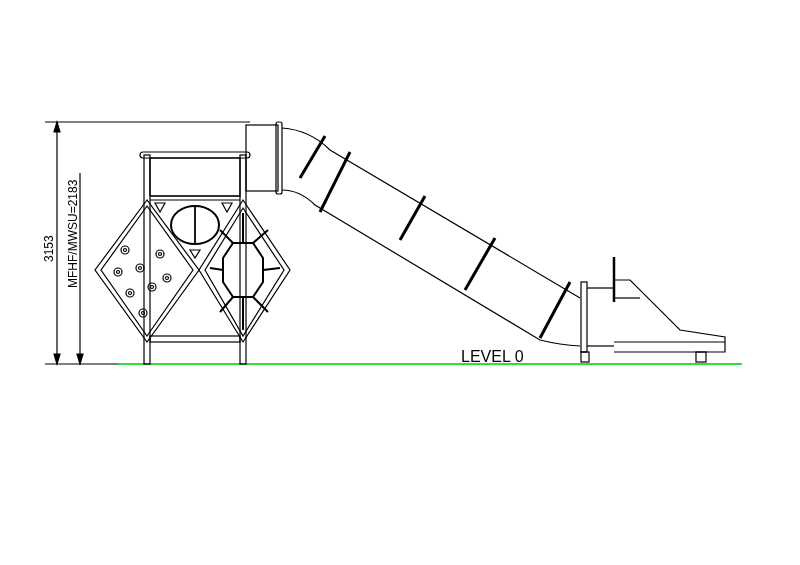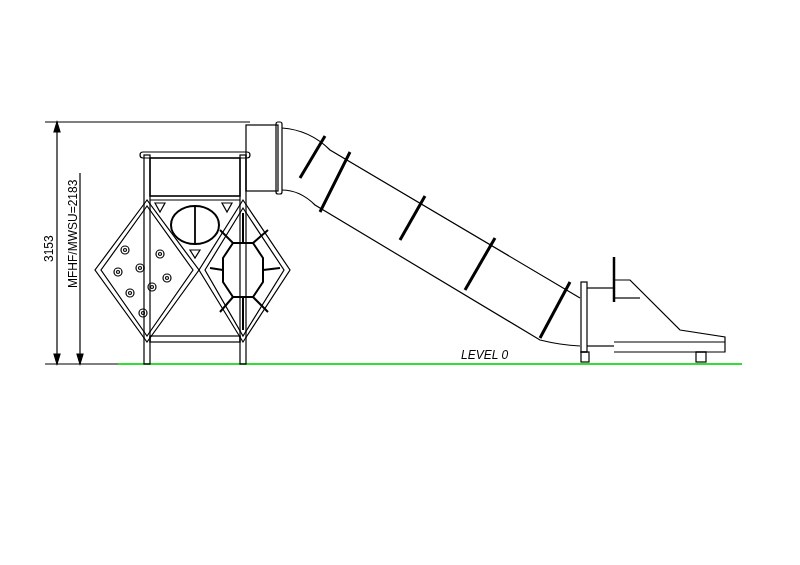--- a/index.html
+++ b/index.html
@@ -99,14 +99,14 @@
       <line x1="614" y1="257" x2="614" y2="302" stroke-width="2.5"></line>
       <polyline points="614,280 630,280 680,330 725,337 725,352 614,352"></polyline>
       <line x1="614" y1="298" x2="640" y2="298"></line>
       <rect x="696" y="352" width="10" height="10"></rect>
       <line x1="614" y1="342" x2="725" y2="342"></line>
     </g>
   </svg>
 
   <div class="lbl vert" style="left:42px;top:262px;font-size:12px;">3153</div>
   <div class="lbl vert" style="left:66px;top:288px;font-size:12px;">MFHF/MWSU=2183</div>
-  <div class="lbl" style="left:461px;top:348px;font-size:12px;font-style:italic;">LEVEL 0</div>
+  <div class="lbl" style="left:461px;top:348px;font-size:16px;">LEVEL 0</div>
 </div>
 
 </body></html>

